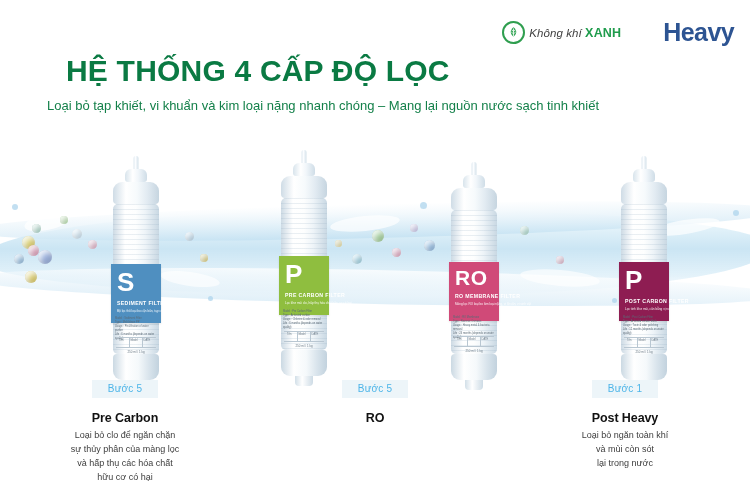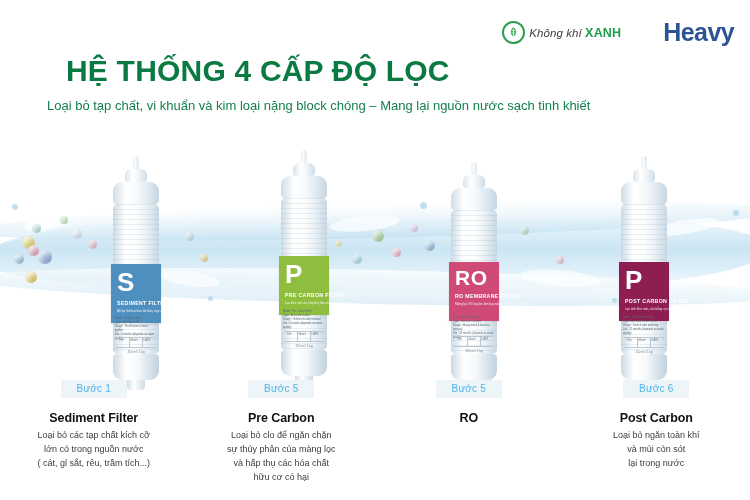--- a/index.html
+++ b/index.html
@@ -95,21 +95,21 @@
           <path d="M8 3 L8 13" stroke="#ffffff" stroke-width="1"></path>
           <path d="M8 6.5 L5.4 4.6 M8 6.5 L10.6 4.6 M8 9.5 L5.4 7.6 M8 9.5 L10.6 7.6" stroke="#ffffff" stroke-width=".9"></path>
         </svg>
       </span>
       <span class="kk-text"><span>Không khí </span><b>XANH</b></span>
     </div>
     <div class="tt-logo">Heavy</div>
   </div>
 
   <div class="headline">HỆ THỐNG 4 CẤP ĐỘ LỌC</div>
-  <div class="subhead">Loại bỏ tạp chất,  vi khuẩn và kim loại nặng block chóng – Mang lại nguồn nước sạch tinh khiết</div>
+  <div class="subhead">Loại bỏ tạp khiết,  vi khuẩn và kim loại nặng nhanh chóng – Mang lại nguồn nước sạch tinh khiết</div>
 
   <div class="water">
     <div class="band"></div>
     <div class="crest c1"></div>
     <div class="crest c2"></div>
 
     <div class="spray" style="left:24px;top:18px;width:46px;height:16px;transform:rotate(-12deg);opacity:.8"></div>
     <div class="spray" style="left:160px;top:76px;width:60px;height:14px;transform:rotate(8deg);opacity:.7"></div>
     <div class="spray" style="left:330px;top:20px;width:70px;height:15px;transform:rotate(-6deg);opacity:.75"></div>
     <div class="spray" style="left:520px;top:74px;width:80px;height:16px;transform:rotate(5deg);opacity:.7"></div>
@@ -258,40 +258,33 @@
         <span style="left:69%">DATE</span>
       </div>
       <div class="weight" style="top:146px;">250 ml / 1 kg</div>
     </div>
     <div class="foot"></div>
     <div class="foot2"></div>
   </div>
 
   <div class="steps">
     <div class="step">
-      <span class="chip">Bước 1</span>
-      <h3>Sediment Filter</h3>
-      <p>Loại bỏ các tạp chất kích cỡ
-lớn có trong nguồn nước
-( cát, gỉ sắt, rêu, trầm tích...)</p>
-    </div>
-    <div class="step">
       <span class="chip">Bước 5</span>
       <h3>Pre Carbon</h3>
       <p>Loại bỏ clo để ngăn chặn
 sự thủy phân của màng lọc
 và hấp thụ các hóa chất
 hữu cơ có hại</p>
     </div>
     <div class="step">
       <span class="chip">Bước 5</span>
       <h3>RO</h3>
     </div>
     <div class="step">
-      <span class="chip">Bước 6</span>
-      <h3>Post Carbon</h3>
+      <span class="chip">Bước 1</span>
+      <h3>Post Heavy</h3>
       <p>Loại bỏ ngăn toàn khí
 và mùi còn sót
 lại trong nước</p>
     </div>
   </div>
 
 </div>
 
 </body></html>

